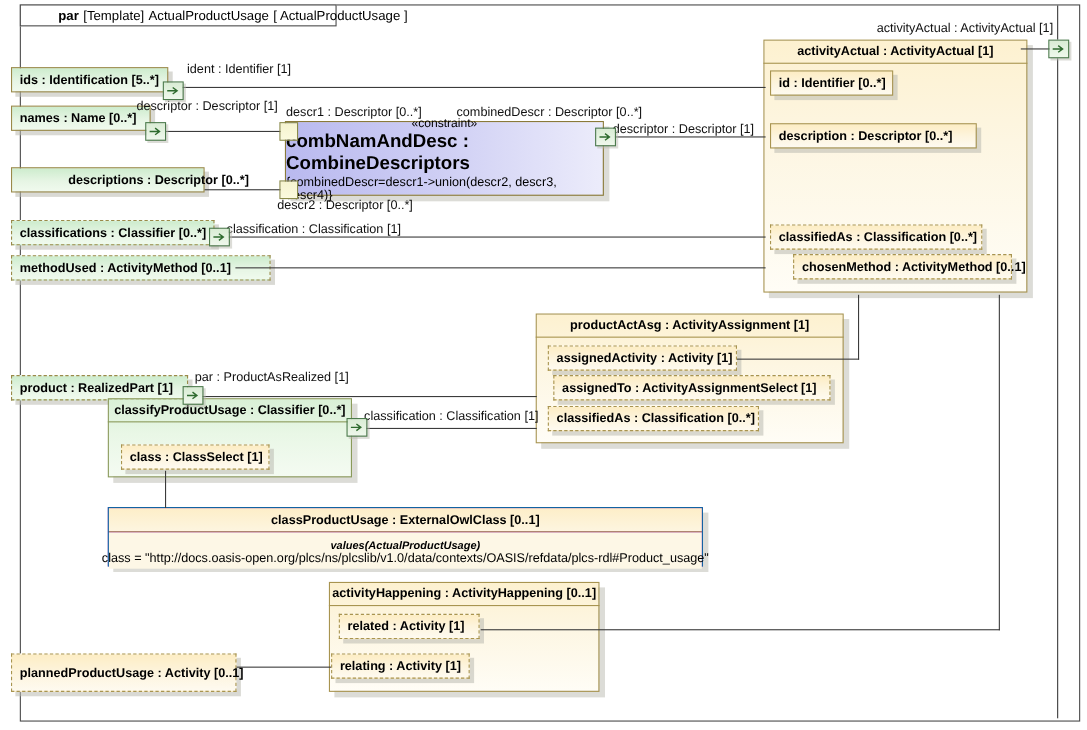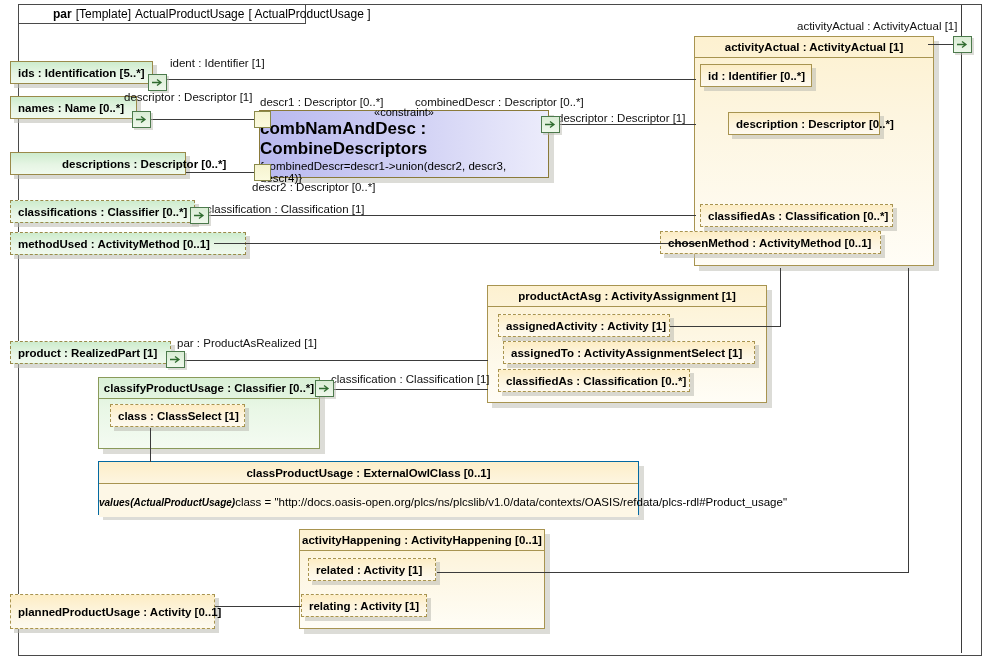--- a/index.html
+++ b/index.html
@@ -55,22 +55,22 @@
   .cbox .cexpr{font-size:11.5px;}
 
   
   .valbox{position:absolute;box-sizing:border-box;}
   .valbox .shadow{position:absolute;left:5px;top:5px;right:-5px;bottom:-5px;background:#b9b9b0;opacity:.5;}
   .valbox .body{position:absolute;inset:0;box-sizing:border-box;
     background:#a21caf;border:1px solid #0369a1;}
   .valbox .hdr{position:relative;z-index:3;height:21px;display:flex;align-items:center;justify-content:center;
     font-size:11.5px;font-weight:bold;border-bottom:1px solid #a89450;
     background:linear-gradient(to bottom,#fdeec8,#fdf5e0);}
-  .valbox .vals{position:relative;z-index:3;display:flex;flex-direction:row;align-items:center;
-    justify-content:space-between;padding-top:3px;background:#fdf7e6;height:calc(100% - 22px);}
+  .valbox .vals{position:relative;z-index:3;display:flex;flex-direction:column;align-items:center;
+    justify-content:center;padding-top:3px;background:#fdf7e6;height:calc(100% - 22px);}
   .valbox .vtitle{font-size:10px;font-style:italic;font-weight:bold;}
   .valbox .vline{font-size:11.5px;white-space:nowrap;}
 
   
   .port{position:absolute;width:19px;height:17px;box-sizing:border-box;z-index:6;}
   .port .pshadow{position:absolute;left:2px;top:2px;right:-2px;bottom:-2px;background:#b9b9b0;opacity:.5;}
   .port .pbody{position:absolute;inset:0;box-sizing:border-box;
     background:linear-gradient(to bottom,#d9ecd4,#eff8ec);border:1px solid #4c7a4c;}
   .port svg{position:relative;z-index:3;display:block;}
   .port-plain{position:absolute;box-sizing:border-box;z-index:6;
@@ -237,31 +237,31 @@
   <div class="comp yellow" style="left:694px;top:36px;width:240px;height:230px;">
     <div class="shadow"></div>
     <div class="body"></div>
     <div class="hdr">activityActual : ActivityActual [1]</div>
   </div>
   <div class="part yellow" style="left:700px;top:64px;width:112px;height:23px;">
     <div class="shadow"></div>
       <div class="body"></div>
     <div class="lbl">id : Identifier [0..*]</div>
   </div>
-  <div class="part yellow" style="left:728px;top:112px;width:152px;height:23px;">
+  <div class="part yellow" style="left:700px;top:112px;width:188px;height:23px;">
     <div class="shadow"></div>
       <div class="body"></div>
     <div class="lbl">description : Descriptor [0..*]</div>
   </div>
   <div class="part yellow dashed" style="left:700px;top:204px;width:193px;height:23px;">
     <div class="shadow"></div>
       <div class="body"></div>
     <div class="lbl">classifiedAs : Classification [0..*]</div>
   </div>
-  <div class="part yellow dashed" style="left:660px;top:231px;width:221px;height:23px;">
+  <div class="part yellow dashed" style="left:721px;top:231px;width:199px;height:23px;">
     <div class="shadow"></div>
       <div class="body"></div>
     <div class="lbl">chosenMethod : ActivityMethod [0..1]</div>
   </div>
 
   <div class="comp yellow" style="left:487px;top:285px;width:280px;height:118px;">
     <div class="shadow"></div>
     <div class="body"></div>
     <div class="hdr">productActAsg : ActivityAssignment [1]</div>
   </div>
@@ -274,21 +274,21 @@
     <div class="shadow"></div>
       <div class="body"></div>
     <div class="lbl">assignedTo : ActivityAssignmentSelect [1]</div>
   </div>
   <div class="part yellow dashed" style="left:498px;top:369px;width:192px;height:23px;">
     <div class="shadow"></div>
       <div class="body"></div>
     <div class="lbl">classifiedAs : Classification [0..*]</div>
   </div>
 
-  <div class="comp green" style="left:98px;top:377px;width:222px;height:72px;">
+  <div class="comp green" style="left:98px;top:362px;width:222px;height:72px;">
     <div class="shadow"></div>
     <div class="body"></div>
     <div class="hdr">classifyProductUsage : Classifier [0..*]</div>
   </div>
   <div class="port" style="left:315px;top:380px;">
     <div class="pshadow"></div>
       <div class="pbody"></div>
     <svg width="19" height="17" viewBox="0 0 19 17">
       <path d="M4 8.5 H12 M9 5.5 L13 8.5 L9 11.5" stroke="#2f6b2f" stroke-width="1.3" fill="none"></path>
     </svg>

